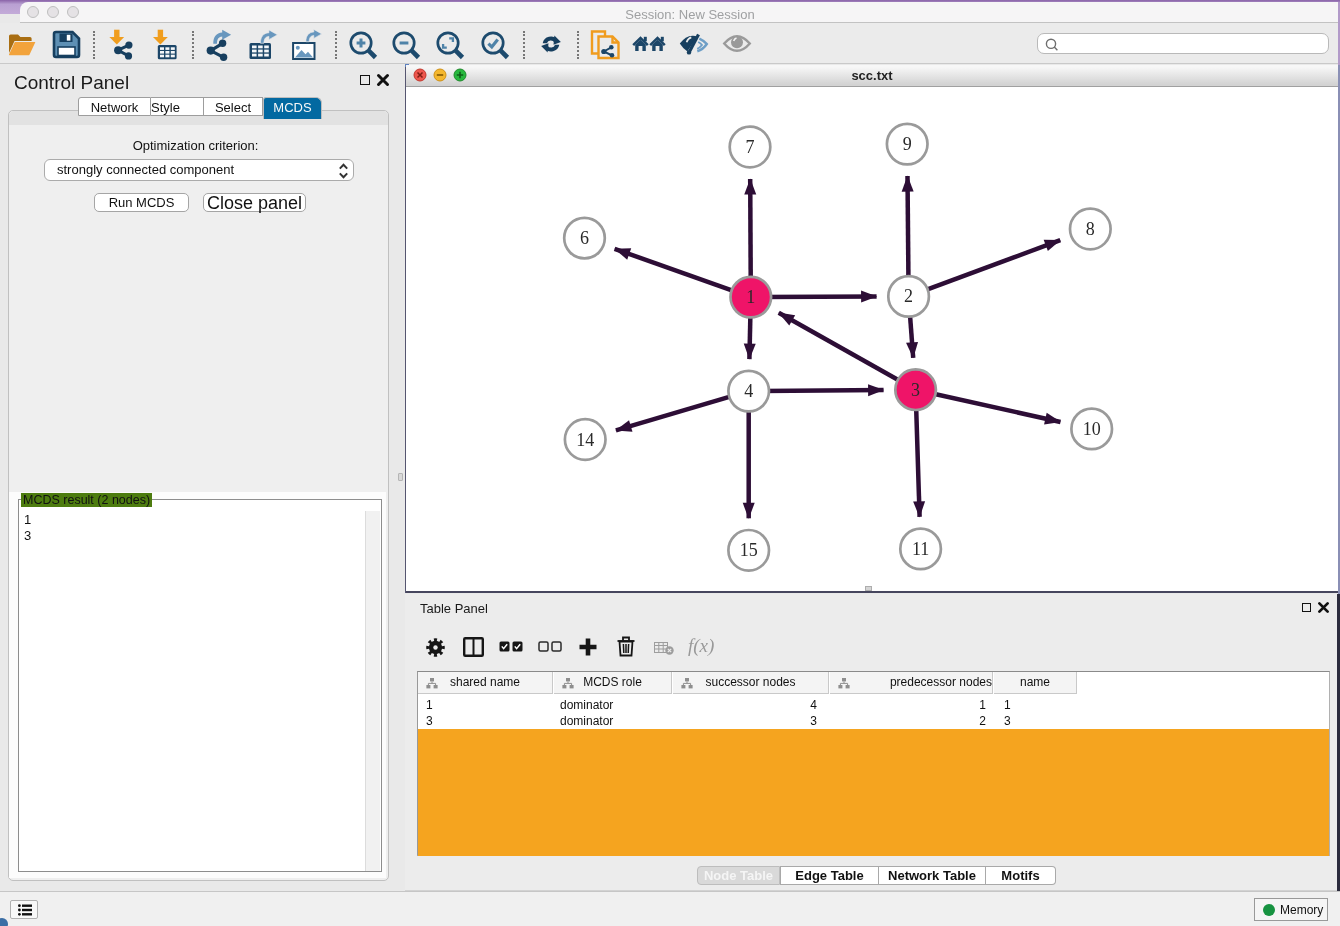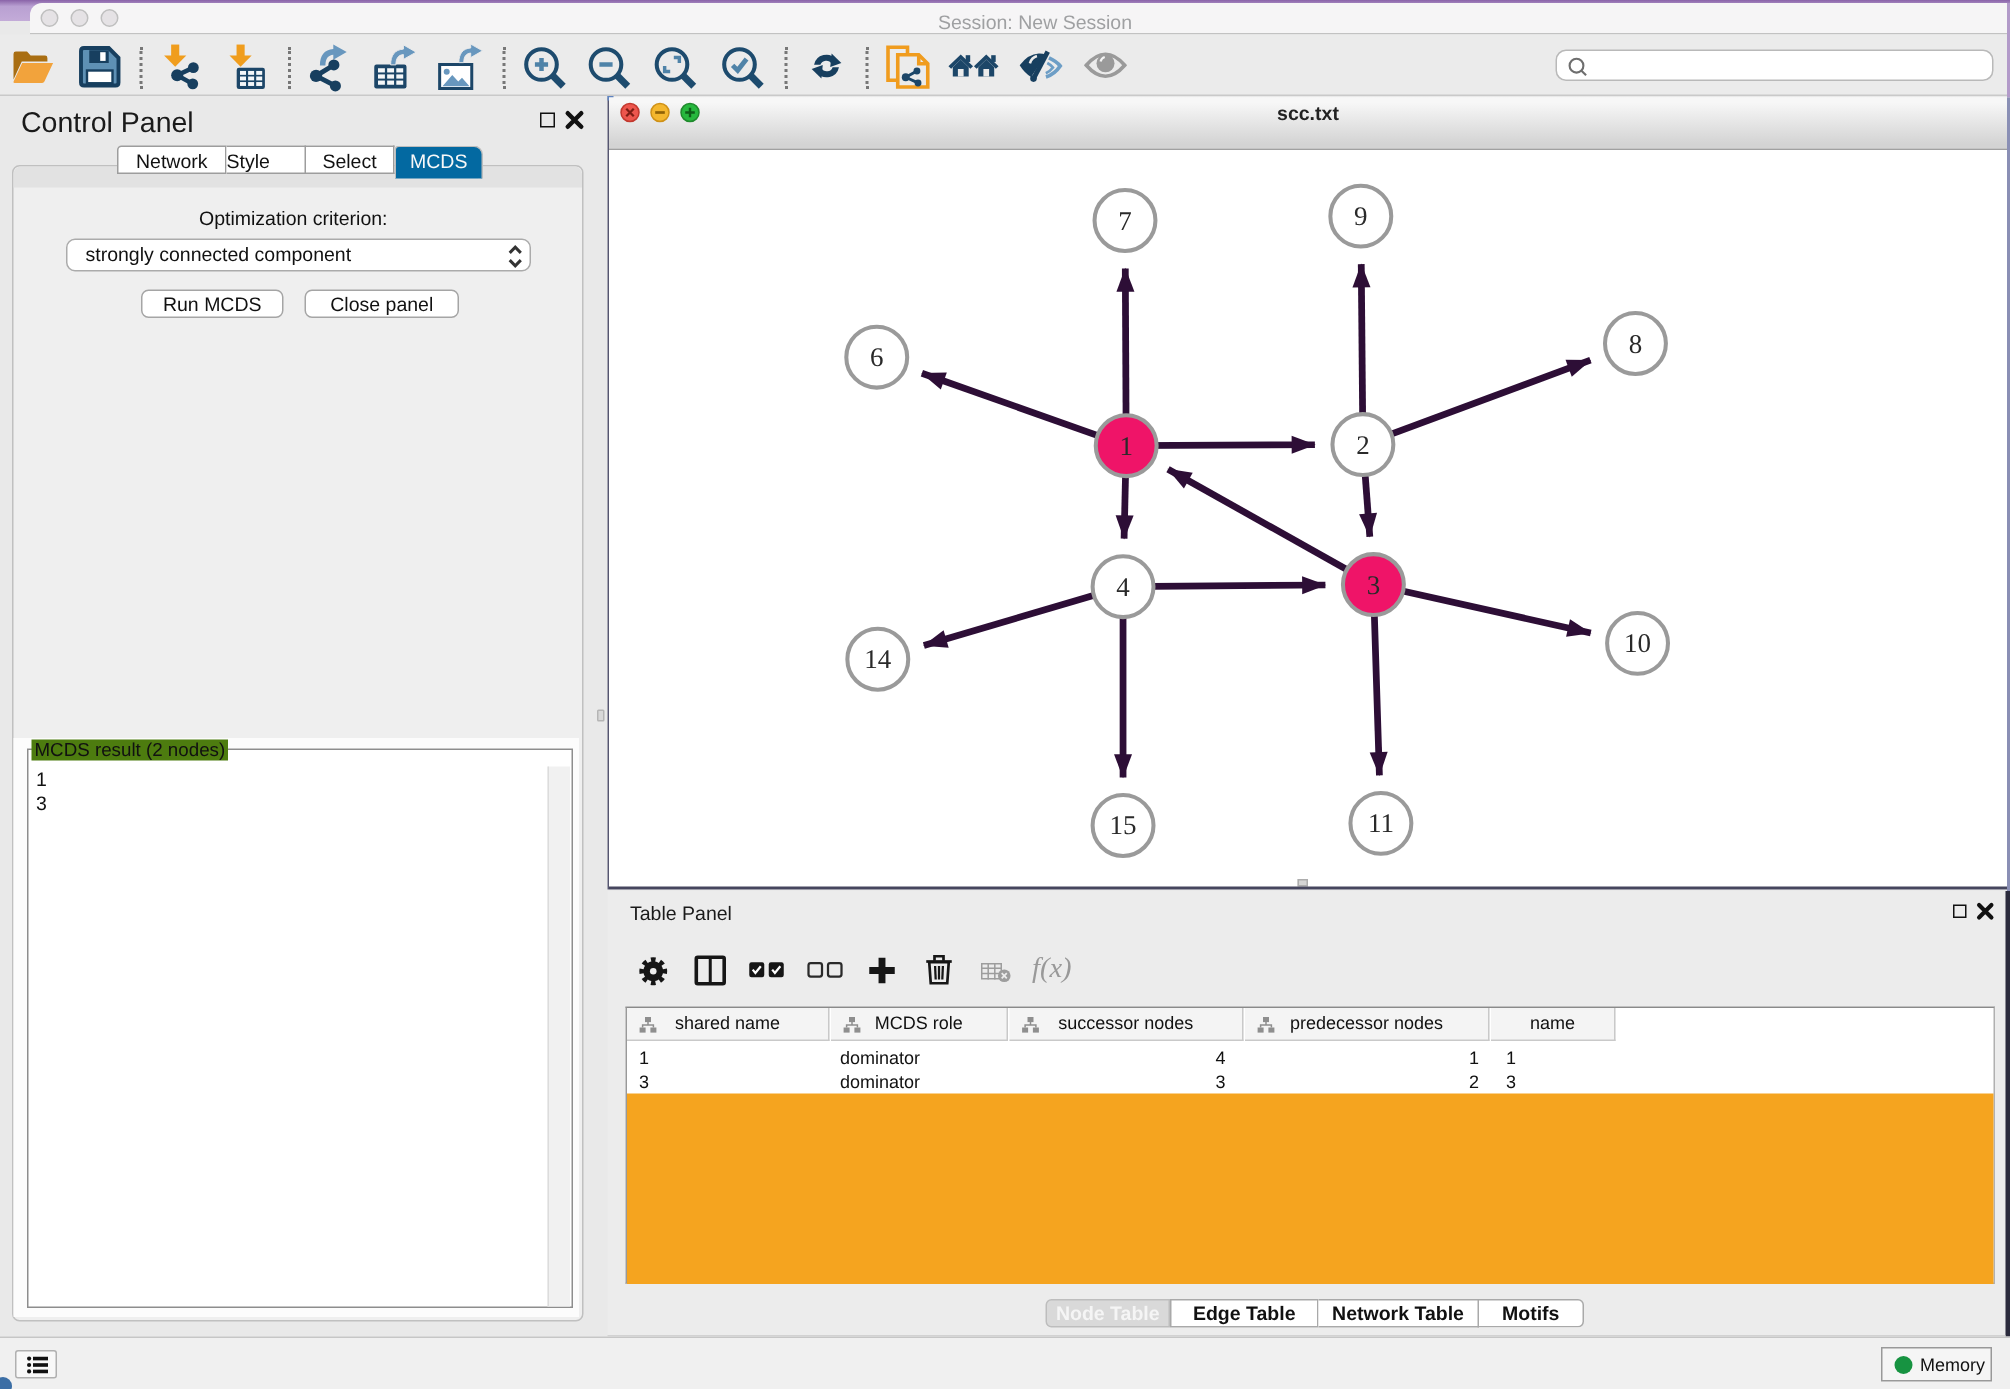--- a/index.html
+++ b/index.html
@@ -192,34 +192,34 @@
   <div class="abs" style="left:263px;top:31px;width:59px;height:22px;background:#0369a1;border:1px solid #bdbdbd;border-bottom:none;font-size:13px;text-align:center;line-height:20px;color:#f8f8f8;border-radius:3px 6px 0 0;">MCDS</div>
 
   <div class="abs" style="left:0;top:72px;width:391px;text-align:center;font-size:13px;color:#111;">Optimization criterion:</div>
   <div class="abs" style="left:44px;top:93px;width:310px;height:22px;background:#fff;border:1px solid #ababab;border-radius:6px;font-size:13px;color:#111;line-height:20px;padding-left:12px;">strongly connected component
     <svg class="abs" style="right:4px;top:2.5px;" width="11" height="16" viewBox="0 0 11 16">
       <path d="M1.8 5.6 L5.5 1.8 L9.2 5.6" fill="none" stroke="#333" stroke-width="2"></path>
       <path d="M1.8 10.4 L5.5 14.2 L9.2 10.4" fill="none" stroke="#333" stroke-width="2"></path>
     </svg>
   </div>
   <div class="abs" style="left:94px;top:127px;width:95px;height:19px;background:#fff;border:1px solid #a5a5a5;border-radius:5px;font-size:13px;text-align:center;line-height:18px;color:#111;">Run MCDS</div>
-  <div class="abs" style="left:203px;top:127px;width:103px;height:19px;background:#fff;border:1px solid #a5a5a5;border-radius:5px;font-size:13px;text-align:center;line-height:18px;color:#111;">Close panel</div>
+  <div class="abs" style="left:203px;top:127px;width:103px;height:19px;background:#fff;border:1px solid #a5a5a5;border-radius:5px;font-size:18px;text-align:center;line-height:18px;color:#111;">Close panel</div>
 
   <div class="abs" style="left:9px;top:426px;width:377px;height:386px;background:#fcfcfc;"></div>
   <div class="abs" style="left:18px;top:433px;width:364px;height:373px;border:1px solid #8d8d8d;background:#fff;"></div>
   <div class="abs" style="left:21px;top:427px;font-size:12.5px;color:#111;background:#4d7c0f;padding:0 2px;">MCDS result (2 nodes)</div>
   <div class="abs" style="left:365px;top:445px;width:15px;height:360px;background:#f1f1f1;border-left:1px solid #dcdcdc;"></div>
   <div class="abs" style="left:24px;top:446px;font-size:13px;color:#111;line-height:16px;">1<br>3</div>
 
   <div class="abs" style="left:398px;top:407px;width:5px;height:8px;background:#d8d8d8;border:1px solid #b5b5b5;border-radius:1px;"></div>
 </div>
 
 <div class="abs" id="netwin" style="left:405px;top:65px;width:933px;height:528px;background:#fff;border-left:1px solid #565670;">
   <div class="abs" style="left:-1px;top:-1px;width:4px;height:3px;border-top:1.5px solid #5f83c0;border-left:1.5px solid #5f83c0;"></div>
-  <div class="abs" style="left:0;top:0;width:932px;height:35px;background:linear-gradient(#f7f7f7 10%,#d3d3d3 92%);border-bottom:1px solid #a0a0a0;">
+  <div class="abs" style="left:0;top:0;width:932px;height:22px;background:linear-gradient(#f7f7f7 10%,#d3d3d3 92%);border-bottom:1px solid #a0a0a0;">
 
     <svg class="abs" style="left:7px;top:3px;" width="60" height="14" viewBox="0 0 60 14">
       <circle cx="7" cy="7" r="6" fill="#ed564d" stroke="#c2382e" stroke-width="1"></circle>
       <path d="M4.5 4.5 L9.5 9.5 M9.5 4.5 L4.5 9.5" stroke="#7e1d14" stroke-width="1.5"></path>
       <circle cx="27" cy="7" r="6" fill="#f4b72e" stroke="#cf9116" stroke-width="1"></circle>
       <path d="M23.8 7 L30.2 7" stroke="#8f6206" stroke-width="1.8"></path>
       <circle cx="47" cy="7" r="6" fill="#27b83e" stroke="#1f8a2c" stroke-width="1"></circle>
       <path d="M47 3.8 L47 10.2 M43.8 7 L50.2 7" stroke="#0e5e18" stroke-width="1.6"></path>
     </svg>
     <div class="abs" style="left:0;top:3px;width:932px;text-align:center;font-size:13px;font-weight:bold;color:#222;">scc.txt</div>
@@ -336,21 +336,21 @@
     </svg>
 
     <div class="abs" style="left:283px;top:41px;font-family:'Liberation Serif',serif;font-style:italic;font-size:19px;color:#999;">f(x)</div>
   </div>
 
   <div class="abs" style="left:12px;top:77px;width:913px;height:185px;background:#fff;border:1px solid #b0b0b0;border-top-color:#8a8a8a;border-left-color:#999;"></div>
   <div id="thead" style="position:absolute;left:13px;top:78px;width:913px;height:23px;font-size:12px;color:#111;">
     <div class="abs" style="left:0;top:0;width:135px;height:22px;background:#f4f4f4;border-right:1px solid #c9c9c9;border-bottom:1px solid #c9c9c9;text-align:center;line-height:21px;">shared name</div>
     <div class="abs" style="left:136px;top:0;width:118px;height:22px;background:#f4f4f4;border-right:1px solid #c9c9c9;border-bottom:1px solid #c9c9c9;text-align:center;line-height:21px;">MCDS role</div>
     <div class="abs" style="left:255px;top:0;width:156px;height:22px;background:#f4f4f4;border-right:1px solid #c9c9c9;border-bottom:1px solid #c9c9c9;text-align:center;line-height:21px;">successor nodes</div>
-    <div class="abs" style="left:412px;top:0;width:163px;height:22px;background:#f4f4f4;border-right:1px solid #c9c9c9;border-bottom:1px solid #c9c9c9;text-align:center;line-height:21px;">predecessor nodes</div>
+    <div class="abs" style="left:412px;top:0;width:163px;height:22px;background:#f4f4f4;border-right:1px solid #c9c9c9;border-bottom:1px solid #c9c9c9;text-align:right;line-height:21px;">predecessor nodes</div>
     <div class="abs" style="left:576px;top:0;width:83px;height:22px;background:#f4f4f4;border-right:1px solid #c9c9c9;border-bottom:1px solid #c9c9c9;text-align:center;line-height:21px;">name</div>
     <svg class="abs" style="left:8px;top:6px" width="12" height="11" viewBox="0 0 12 11">
         <rect x="4" y="0" width="4" height="3.4" fill="#8e8e8e"></rect>
         <rect x="0.4" y="7" width="4" height="3.4" fill="#8e8e8e"></rect>
         <rect x="7.6" y="7" width="4" height="3.4" fill="#8e8e8e"></rect>
         <path d="M6 3.4 V5.4 M2.4 7 V5.4 H9.6 V7" stroke="#8e8e8e" fill="none"></path>
       </svg>
     <svg class="abs" style="left:144px;top:6px" width="12" height="11" viewBox="0 0 12 11">
         <rect x="4" y="0" width="4" height="3.4" fill="#8e8e8e"></rect>
         <rect x="0.4" y="7" width="4" height="3.4" fill="#8e8e8e"></rect>

